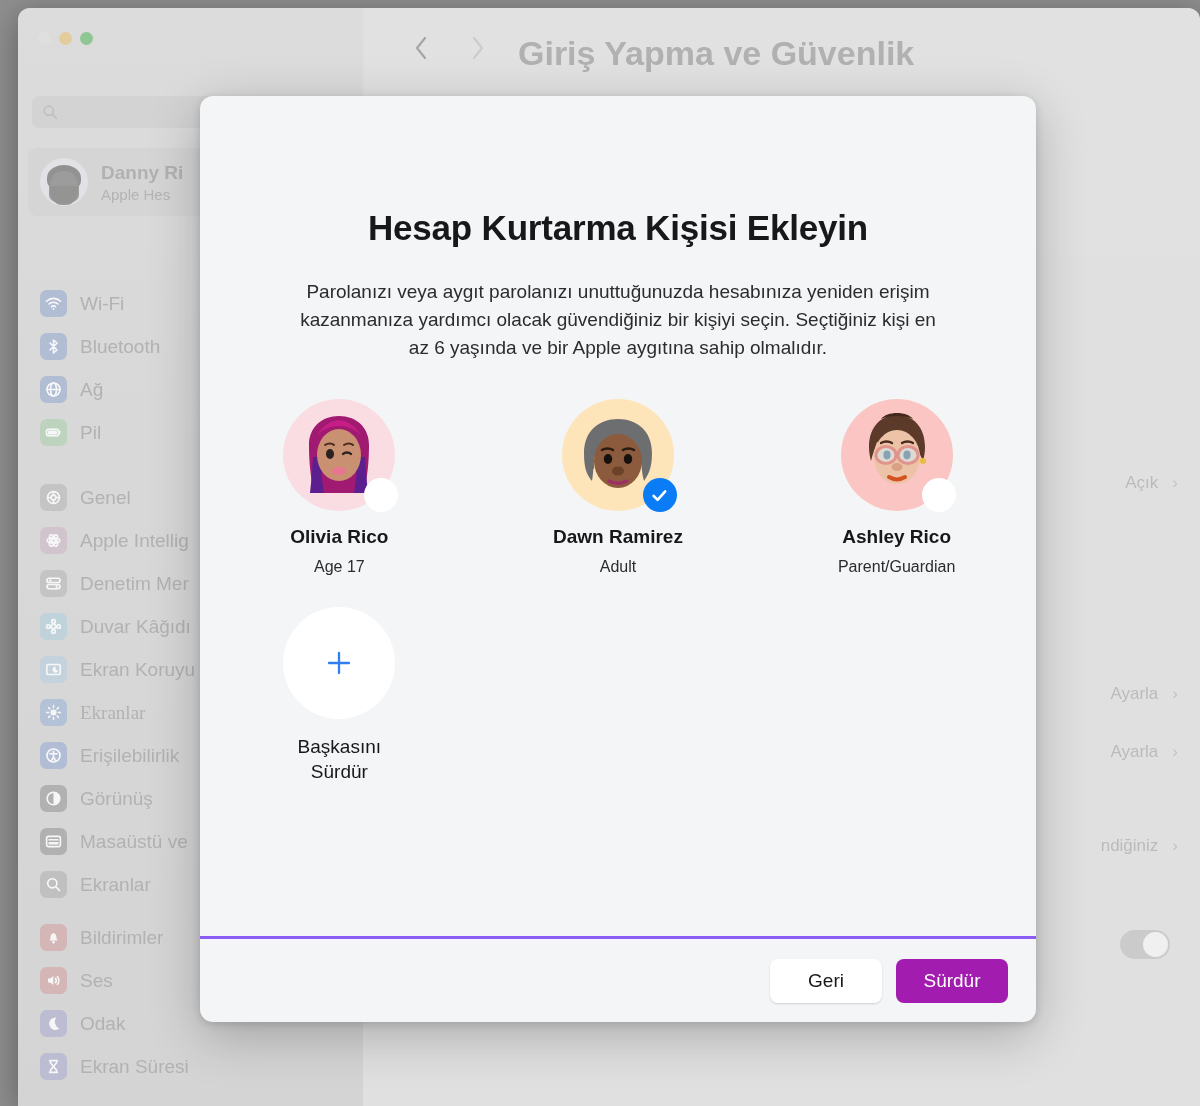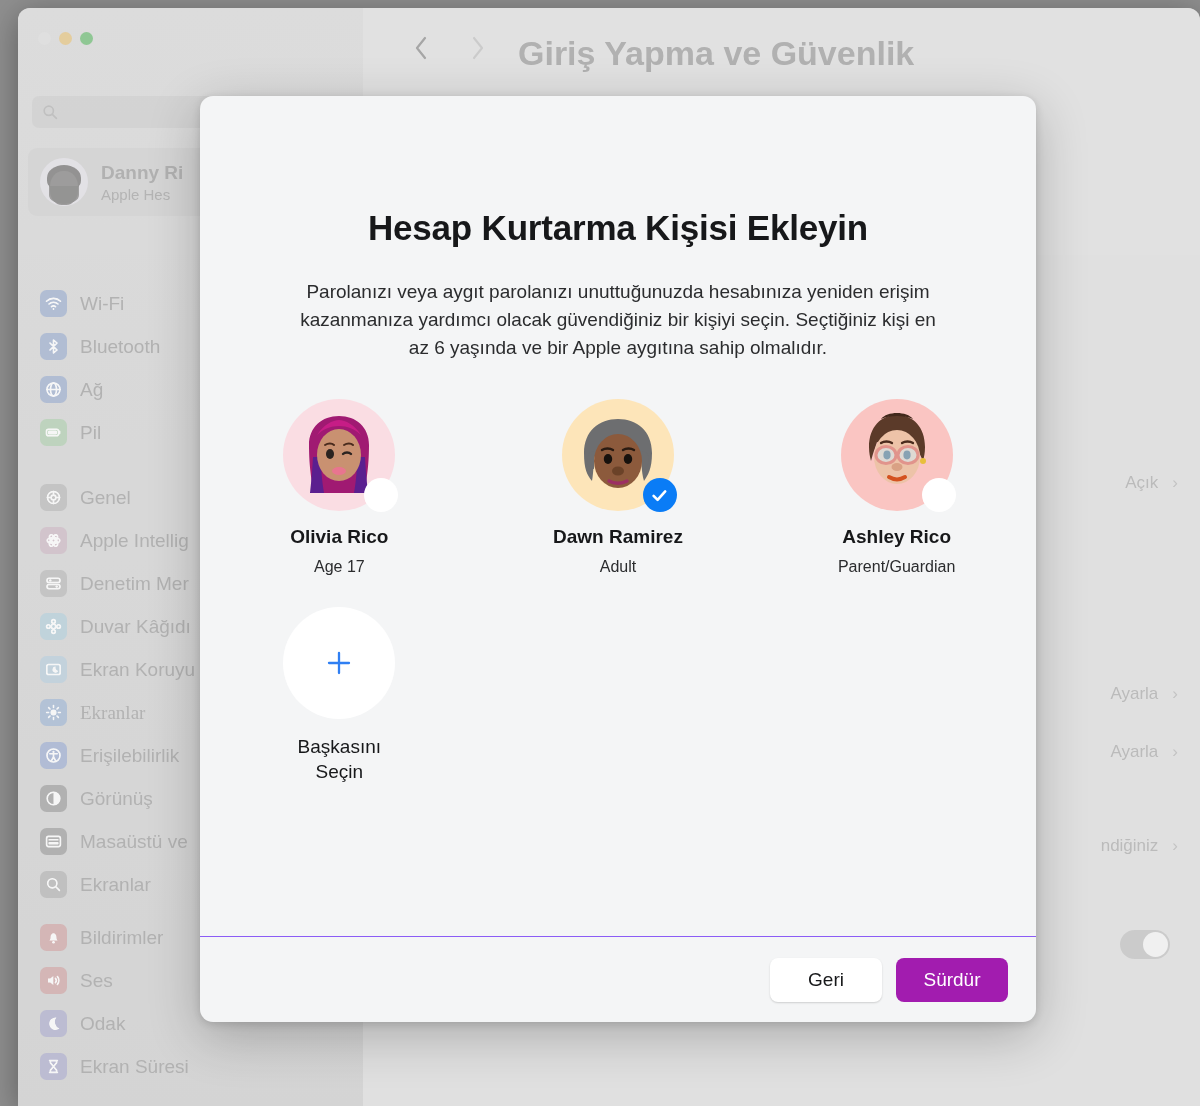--- a/index.html
+++ b/index.html
@@ -170,21 +170,21 @@
     display:flex; align-items:center; justify-content:center;
   }
   #other-circle svg { width:30px; height:30px; }
   #other-label {
     margin-top:16px; font-size:19px; color:#17181a;
     text-align:center; line-height:1.3; max-width:120px;
   }
 
   #modal-footer {
     position:absolute; left:0; right:0; bottom:0; height:86px;
-    border-top:1px solid #8b5cf6;
+    border-top:3px solid #8b5cf6;
     display:flex; align-items:center; justify-content:flex-end; gap:14px;
     padding-right:28px;
   }
   .mbtn {
     height:44px; min-width:112px; border-radius:8px; border:none;
     font-family:inherit; font-size:19px; cursor:pointer;
     display:flex; align-items:center; justify-content:center;
   }
   .mbtn.secondary { background:#ffffff; color:#17181a; box-shadow:0 1px 2px rgba(0,0,0,.16); }
   .mbtn.primary   { background:#a21caf; color:#ffffff; }
@@ -554,21 +554,21 @@
             </div>
           </div>
 
         <div id="other">
           <div id="other-circle">
             <svg viewBox="0 0 30 30" fill="none" stroke="#2f7ff3" stroke-width="2.3" stroke-linecap="round">
               <line x1="15" y1="5" x2="15" y2="25"></line>
                 <line x1="5" y1="15" x2="25" y2="15"></line>
             </svg>
           </div>
-          <div id="other-label">Başkasını Seçin</div>
+          <div id="other-label">Başkasını Sürdür</div>
         </div>
       </div>
 
       <div id="modal-footer">
         <button class="mbtn secondary">Geri</button>
         <button class="mbtn primary">Sürdür</button>
       </div>
     </div>
 
   </div>

